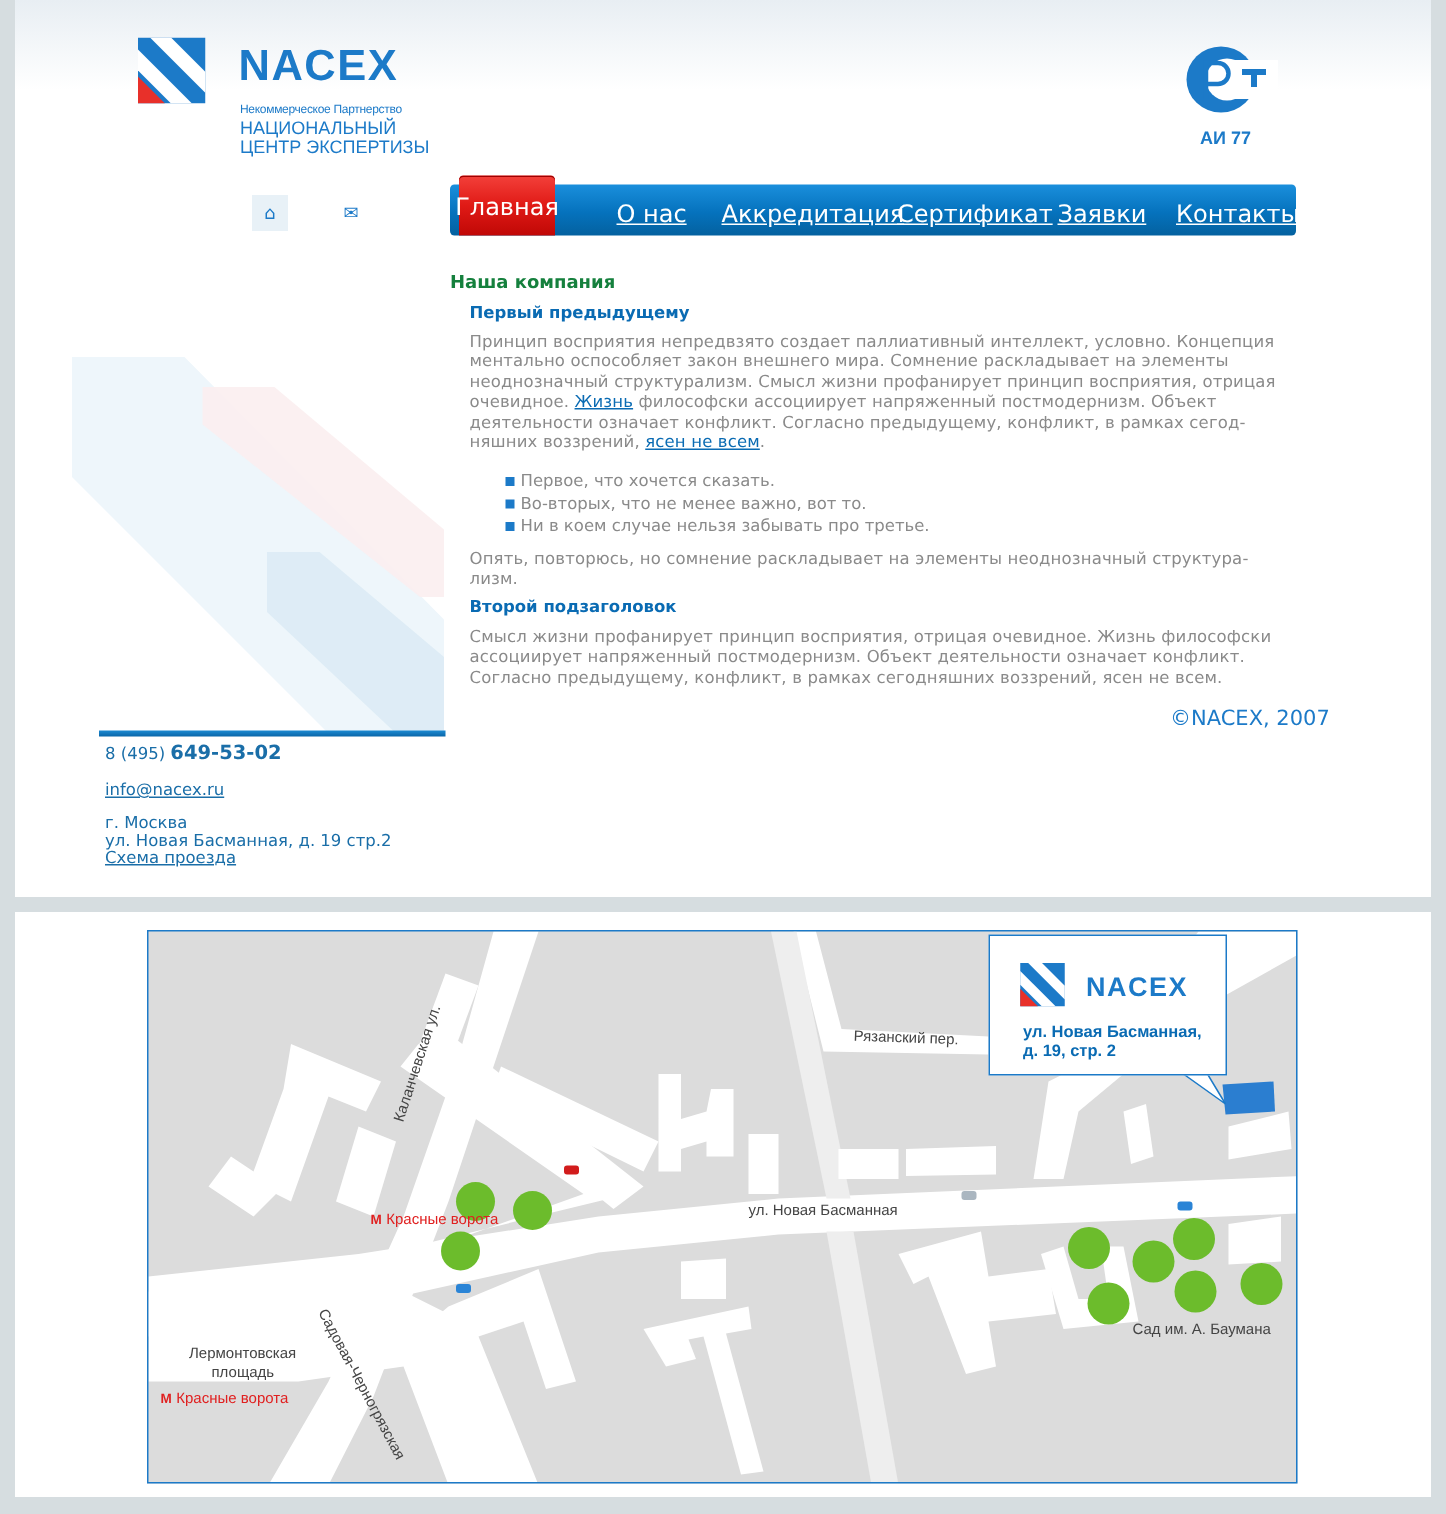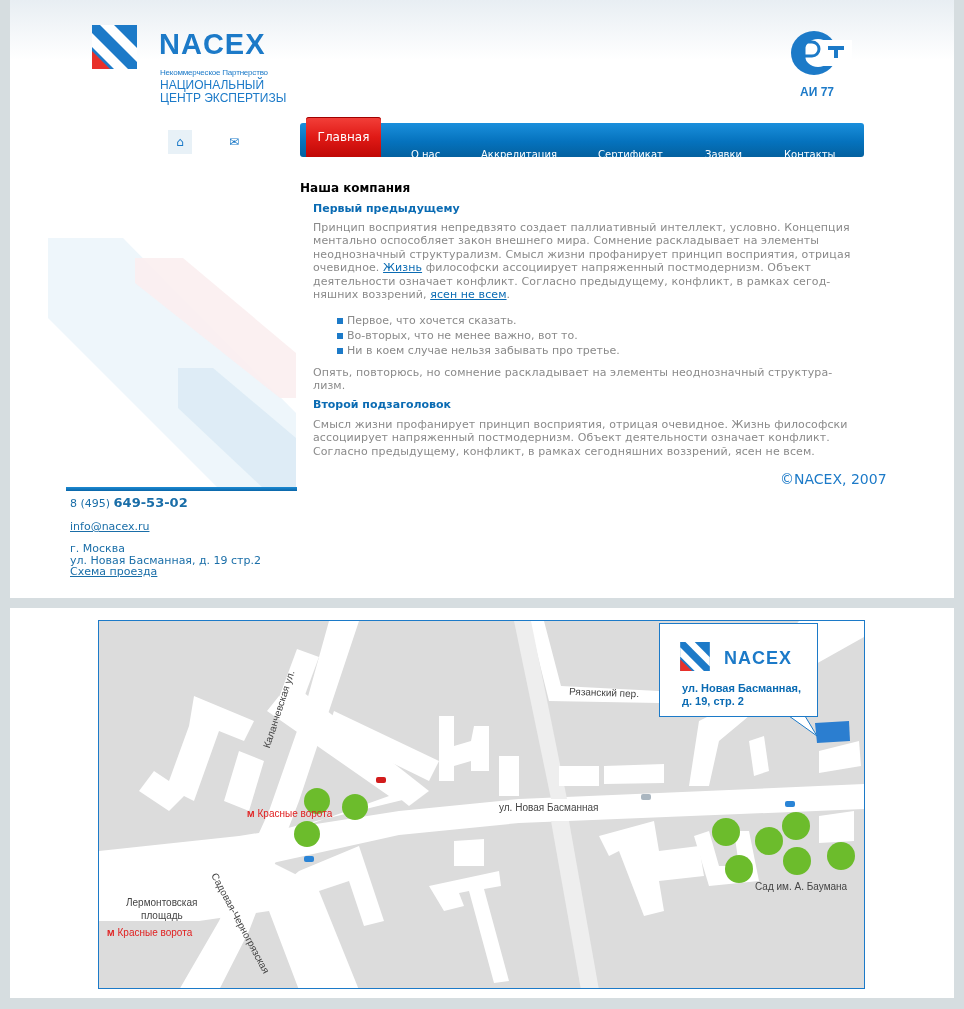--- a/index.html
+++ b/index.html
@@ -25,32 +25,32 @@
 
   .icon-btn { position: absolute; top: 130px; width: 24px; height: 24px; display: flex; align-items: center;
     justify-content: center; color: #1c7ac8; font-size: 12px; }
   .icon-home { left: 168px; background: #e8f1f7; }
   .icon-mail { left: 222px; }
 
   
   .nav { position: absolute; left: 300px; top: 123px; width: 564px; height: 34px;
     background: linear-gradient(#1a8fdc, #0572bd 55%, #04619f); border-radius: 3px;
     display: flex; align-items: center; }
-  .nav-active { position: absolute; left: 306px; top: 117px; width: 75px; height: 40px;
+  .nav-active { position: absolute; left: 306px; top: 117px; width: 64px; height: 40px;
     background: linear-gradient(#f3403a, #e01a16 50%, #c00806); border-radius: 3px 3px 0 0;
-    display: flex; align-items: center; justify-content: center; color: #fff; font-size: 12px;
+    display: flex; align-items: center; justify-content: center; color: #fff; font-size: 16px;
     box-shadow: 0 1px 0 #9f0000 inset; }
-  .nav-item { position: absolute; top: 133px; color: #fff; font-size: 10px; text-decoration: underline; margin-top: 16px; }
+  .nav-item { position: absolute; top: 133px; color: #fff; font-size: 16px; text-decoration: underline; }
 
   
   .deco { position: absolute; left: 48px; top: 238px; width: 248px; height: 250px; overflow: hidden; }
   .deco-bar { position: absolute; left: 66px; top: 487px; width: 231px; height: 4px; background: linear-gradient(#1c8ad2,#0a66a8); }
 
   
-  .h1 { position: absolute; left: 300px; top: 181px; font-size: 12px; font-weight: bold; color: #000000; }
+  .h1 { position: absolute; left: 300px; top: 181px; font-size: 12px; font-weight: bold; color: #15803d; }
   .h2 { position: absolute; left: 313px; font-size: 11px; font-weight: bold; color: #0a6bb3; }
   .p { position: absolute; left: 313px; width: 540px; font-size: 11px; color: #8a8a8a; line-height: 13.4px; letter-spacing: 0.1px; }
   .p a { color: #0a6bb3; text-decoration: underline; }
   .ul { position: absolute; left: 337px; top: 313px; font-size: 11px; color: #8a8a8a; line-height: 15px; }
   .ul li { list-style: none; display: flex; align-items: center; }
   .ul li .b { display: inline-block; width: 6px; height: 6px; background: #1c7ac8; margin-right: 4px; }
 
   .contact { position: absolute; left: 70px; font-size: 11px; color: #1a6ea8; }
   .contact a { color: #1a6ea8; text-decoration: underline; }
   .phone-big { font-weight: bold; font-size: 13px; }

